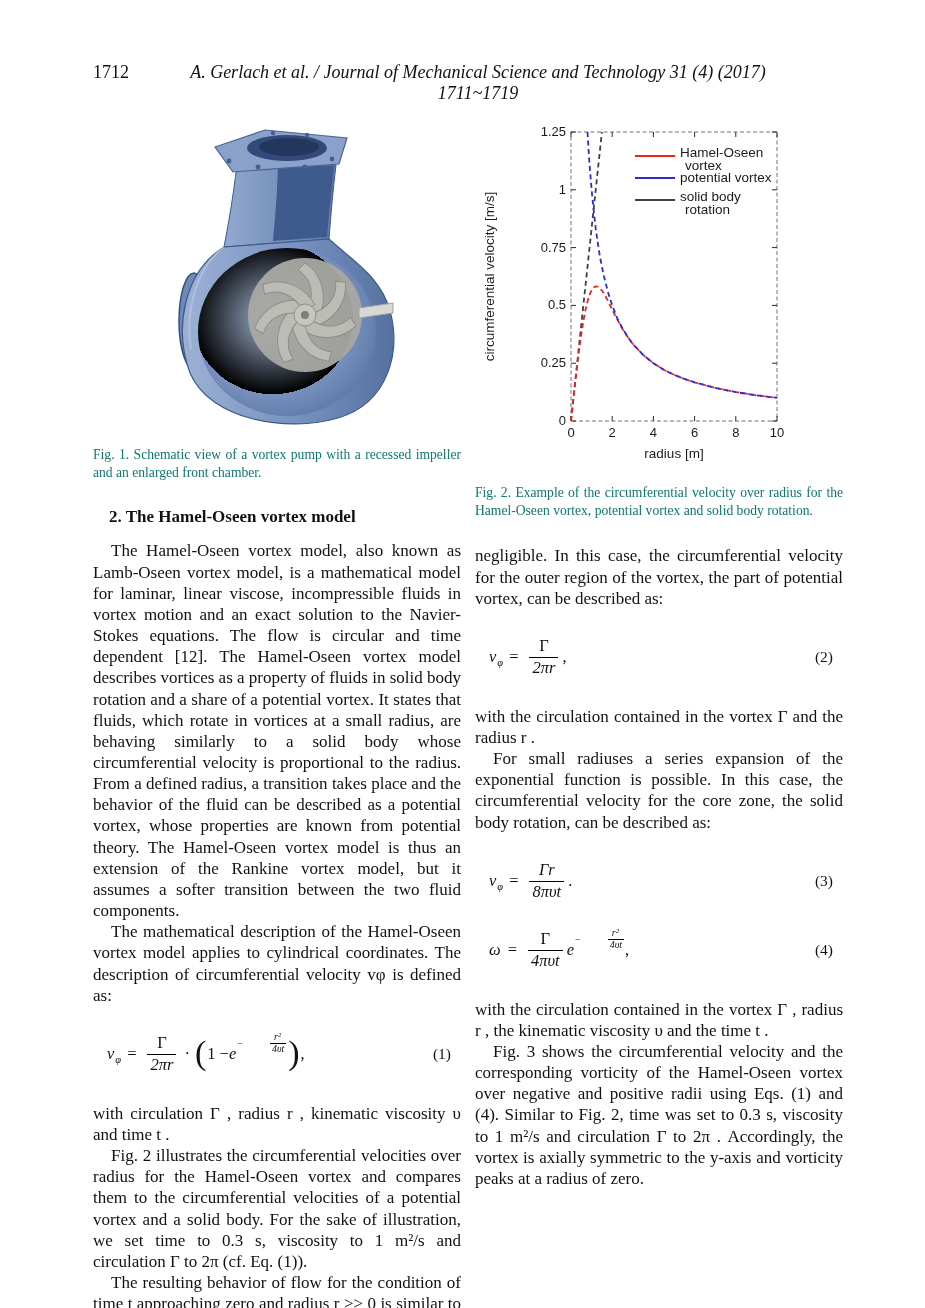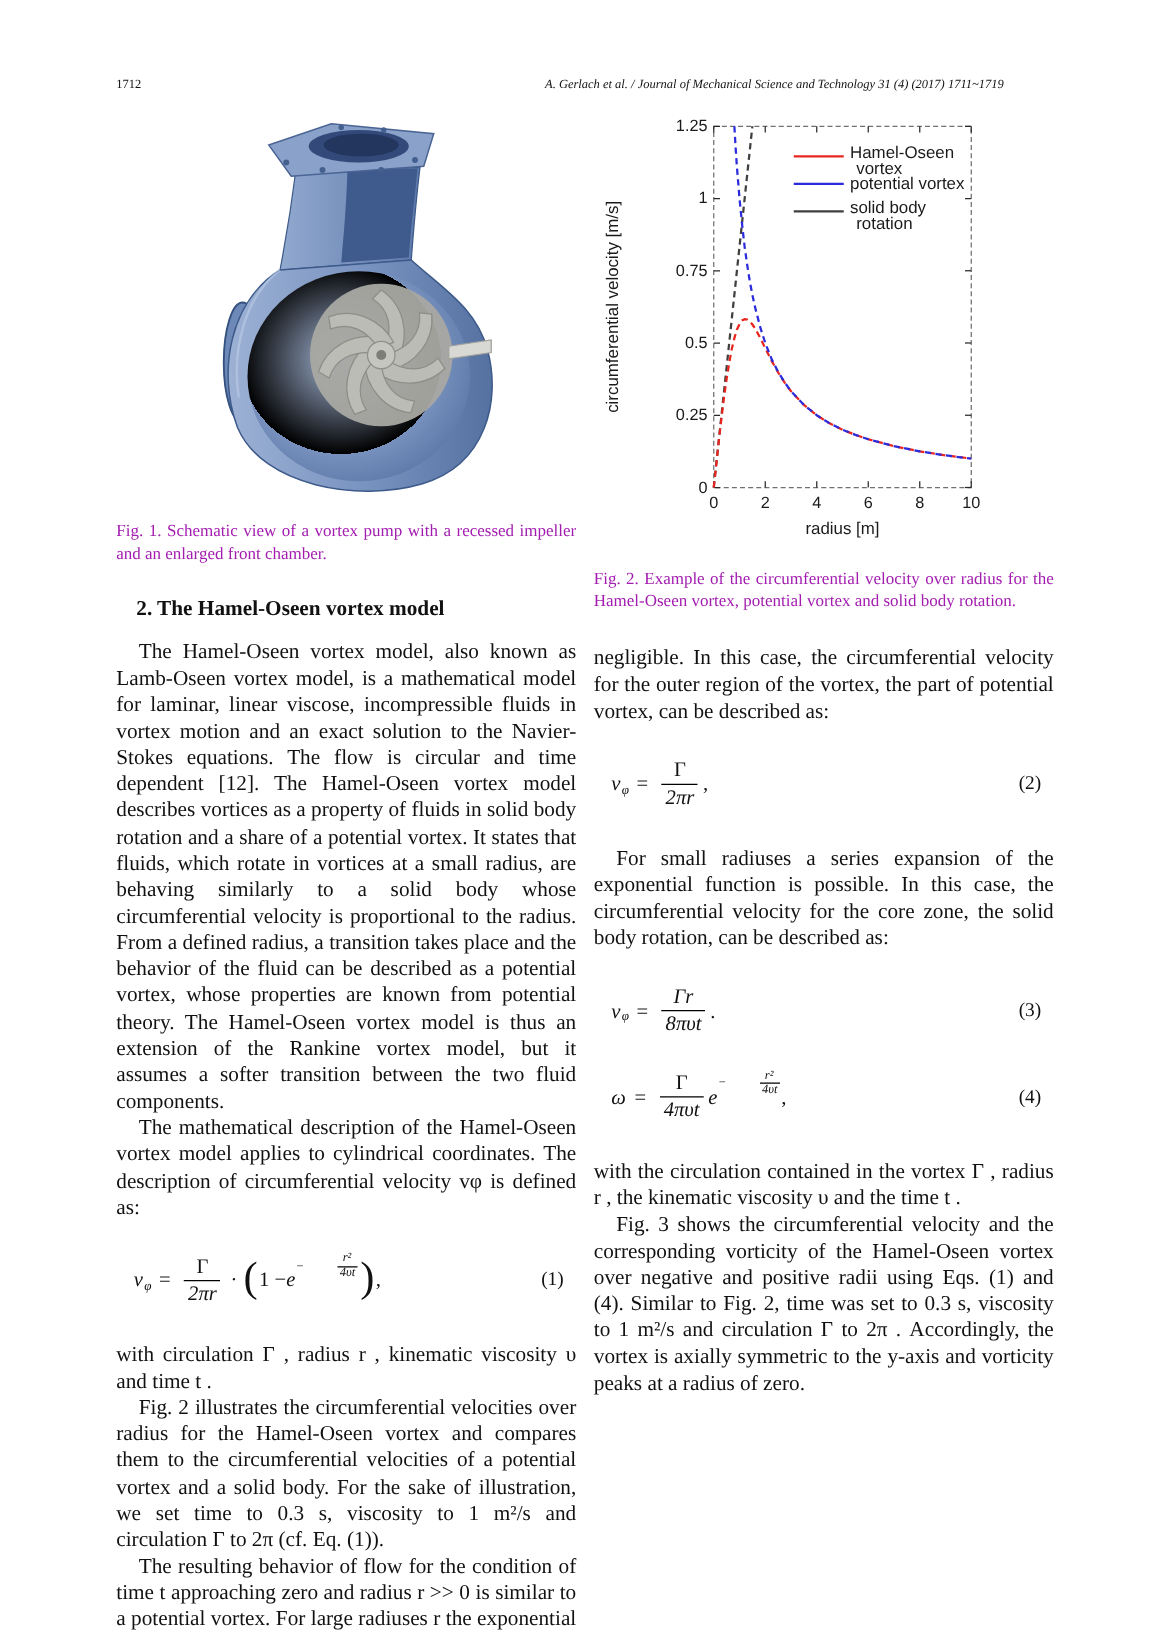--- a/index.html
+++ b/index.html
@@ -1,28 +1,28 @@
 <!DOCTYPE html>
 <html><head>
 <meta charset="utf-8">
 <style>
   html,body{margin:0;padding:0;}
   body{
     width:925px;height:1308px;background:#ffffff;color:#111;
     font-family:"Liberation Serif",serif;overflow:hidden;
   }
   .page{padding:62px 82px 0 93px;}
-  .page-header{display:flex;align-items:baseline;font-size:10px;}
+  .page-header{display:flex;align-items:baseline;font-size:18px;}
   .page-number{font-style:normal;width:60px;}
-  .running-head{flex:1;text-align:right;font-style:italic;padding-right:40px;}
+  .running-head{flex:1;text-align:center;font-style:italic;padding-right:40px;}
   .columns{display:flex;gap:14px;margin-top:15px;}
   .col{width:368px;}
   .fig-wrap{text-align:center;}
   .fig-caption{
-    font-size:13.6px;line-height:1.34;text-align:justify;margin-top:13px;color:#a21caf;
+    font-size:13.6px;line-height:1.34;text-align:justify;margin-top:13px;color:#0f766e;
   }
   .section-heading{
     font-size:17px;font-weight:bold;margin:25px 0 13px 16px;
   }
   p.body-par{
     font-size:17px;line-height:1.245;text-align:justify;margin:0;text-indent:18px;
   }
   p.noindent{text-indent:0;}
   
   .equation{
@@ -238,20 +238,21 @@
           <span class="eq-rel">=</span>
           <span class="frac">
               <span class="num">Γ</span>
               <span class="den eq-var">2πr</span>
             </span>
           <span>,</span>
         </span>
         <span class="eq-tag">(2)</span>
       </div>
 
+      <p class="body-par noindent">with the circulation contained in the vortex Γ and the radius r .</p>
       <p class="body-par">For small radiuses a series expansion of the exponential function is possible. In this case, the circumferential velocity for the core zone, the solid body rotation, can be described as:</p>
 
       <div class="equation">
         <span class="eq-body">
           <span class="eq-var">v</span>
             <span class="eq-sub">φ</span>
           <span class="eq-rel">=</span>
           <span class="frac">
               <span class="num eq-var">Γr</span>
               <span class="den eq-var">8πυt</span>

